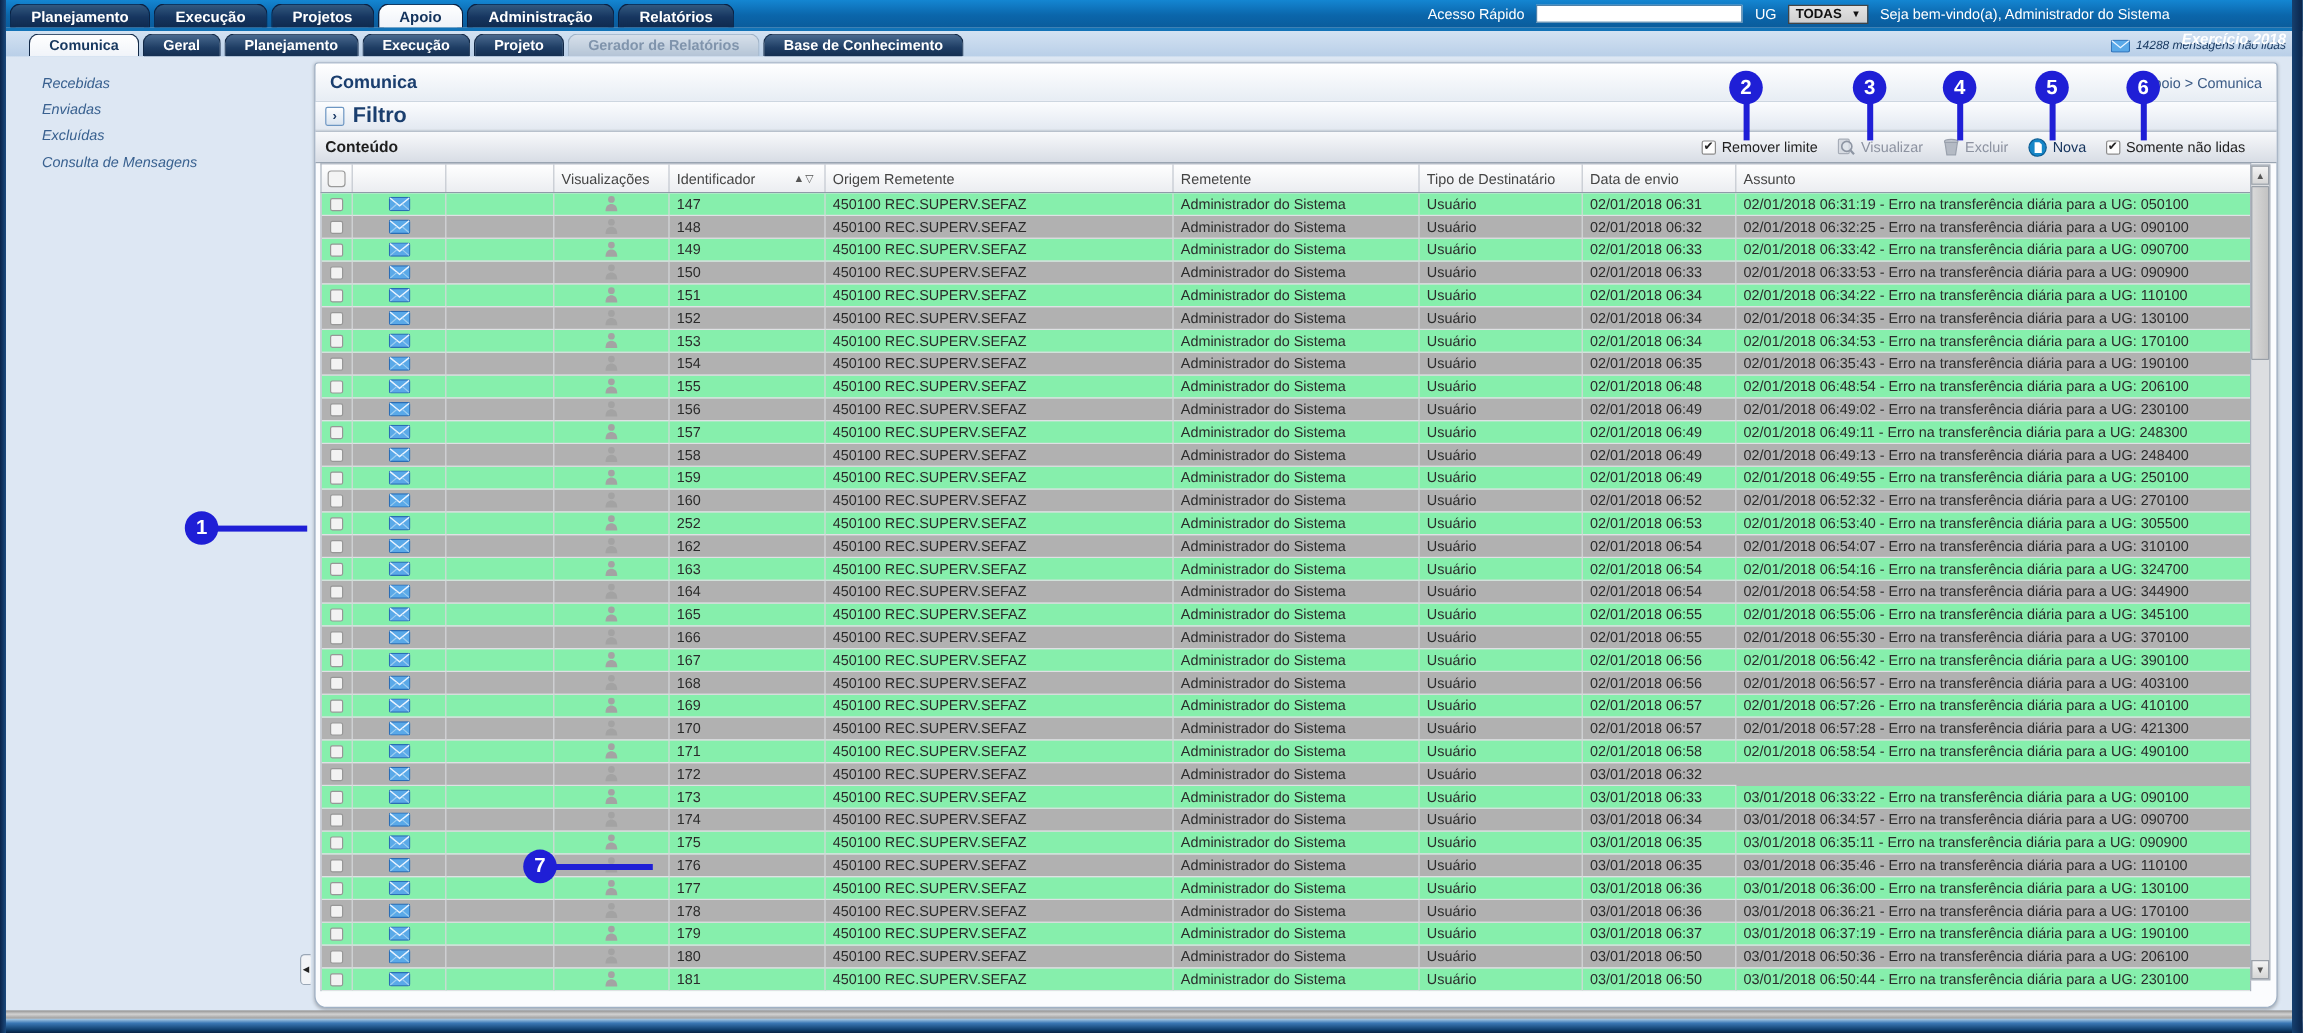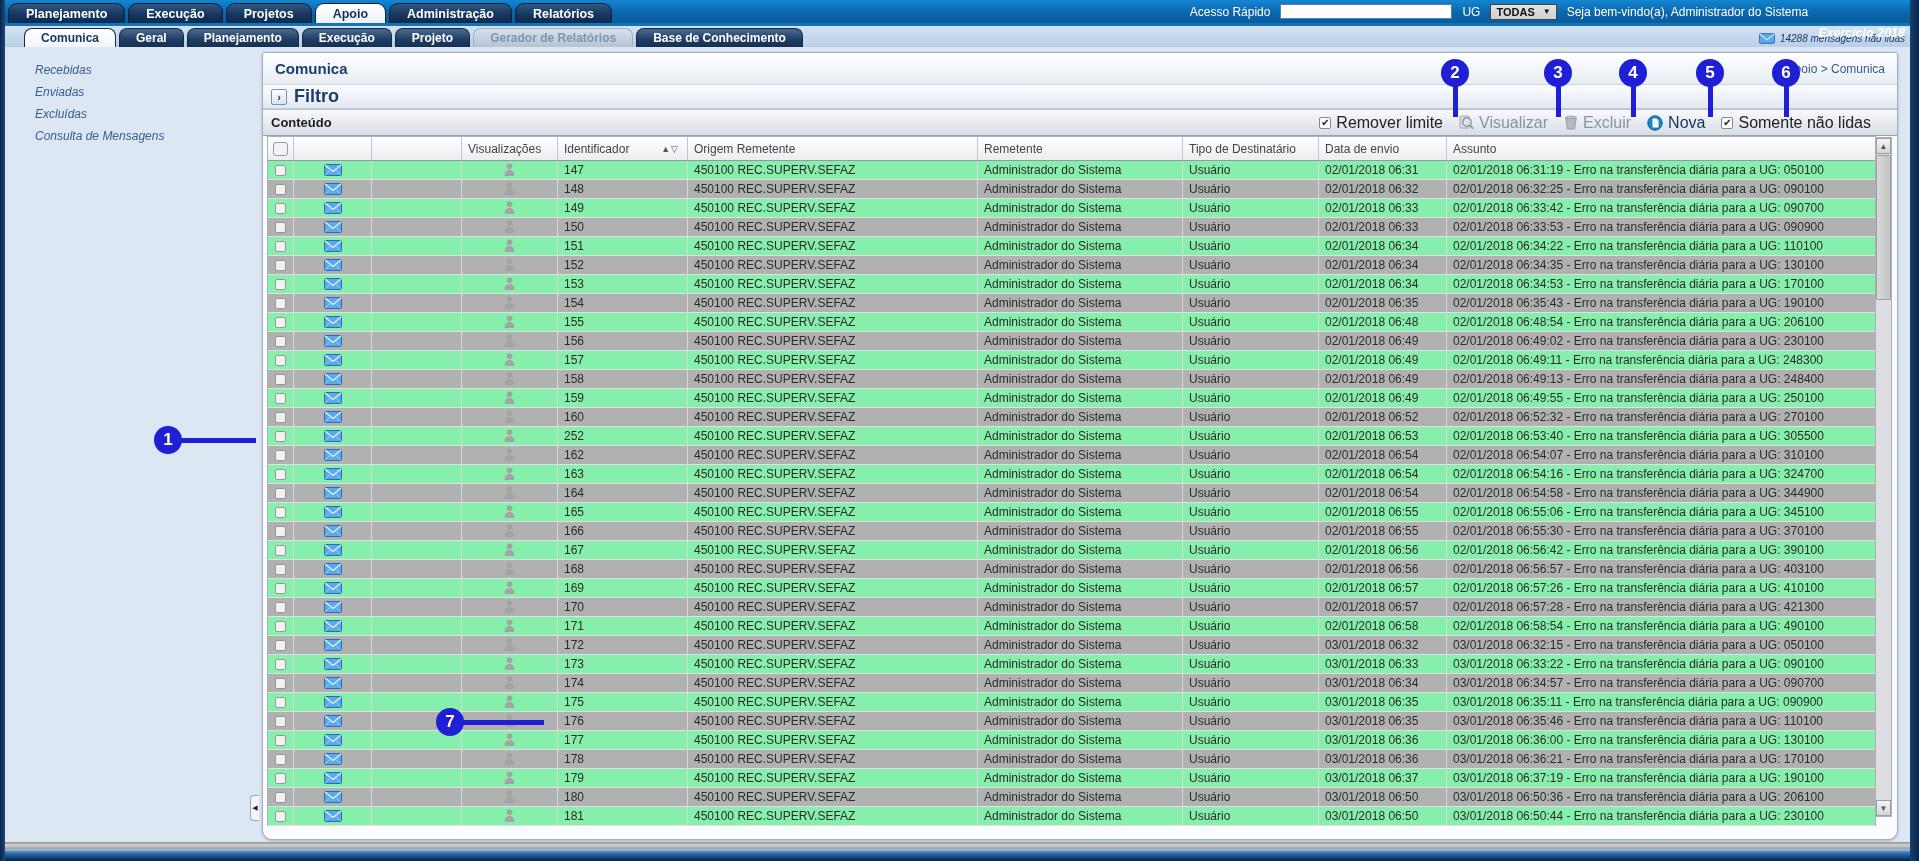--- a/index.html
+++ b/index.html
@@ -68,21 +68,21 @@
   .filtro-toggle { width:16px; height:16px; background:linear-gradient(#ffffff,#d9e4f0);
     border:1px solid #6d96c2; border-radius:2px; color:#1b3a66; font-weight:bold; font-size:11px;
     display:flex; align-items:center; justify-content:center; cursor:pointer; }
   .filtro-label { color:#1a3e6e; font-size:18px; font-weight:bold; }
 
   .content-bar { position:absolute; left:0; top:56px; right:0; height:27px;
     background:linear-gradient(#f8f9fb,#d8dde5); border-top:1px solid #b8c1cc; border-bottom:1px solid #99a4b1;
     display:flex; align-items:center; padding:0 26px 0 8px; }
   .content-label { color:#1d1d1d; font-size:13px; font-weight:bold; }
   .toolbar { margin-left:auto; display:flex; align-items:center; gap:16px; }
-  .tool { display:flex; align-items:center; gap:5px; font-size:16px; cursor:pointer; white-space:nowrap; }
+  .tool { display:flex; align-items:center; gap:5px; font-size:12px; cursor:pointer; white-space:nowrap; }
   .tool .lbl-dark { color:#222; }
   .tool .lbl-gray { color:#8c92a0; }
   .tool .lbl-navy { color:#14335c; }
   .cb { width:12px; height:12px; background:#fdfdfd; border:1px solid #8a8a8a; border-radius:2px;
     display:inline-flex; align-items:center; justify-content:center; font-size:10px; color:#222; cursor:pointer; }
   .cb.checked::after { content:"\2714"; margin-top:-1px; }
 
   
   .thead { position:absolute; left:4px; top:83px; width:1609px; height:25px; display:grid;
     grid-template-columns:26px 78px 90px 96px 130px 290px 205px 136px 128px 1fr;
@@ -916,21 +916,20 @@
       <svg class="icon-svg" width="11" height="14" viewBox="0 0 11 14">
         <circle cx="5.5" cy="3.2" r="2.8" fill="#a3a3a3"></circle>
         <path d="M0.6 13 C0.6 8.6 3 7 5.5 7 C8 7 10.4 8.6 10.4 13 Z" fill="#a3a3a3"></path>
       </svg>
     </div>
     <div class="td">172</div>
     <div class="td">450100 REC.SUPERV.SEFAZ</div>
     <div class="td">Administrador do Sistema</div>
     <div class="td">Usuário</div>
     <div class="td">03/01/2018 06:32</div>
-    <div class="td">03/01/2018 06:32:15 - Erro na transferência diária para a UG: 050100</div>
   </div>
       <div class="tr">
     <div class="td center">
           <span class="row-cb"></span>
         </div>
     <div class="td center">
       <svg class="icon-svg" width="18" height="12" viewBox="0 0 18 12">
         <rect x="0.5" y="0.5" width="17" height="11" rx="1.5" fill="#5aa9e8" stroke="#2a6db5"></rect>
         <path d="M1 1 L9 7.5 L17 1" fill="none" stroke="#eaf4ff" stroke-width="1.2"></path>
         <path d="M1.2 10.8 L6.8 6 M16.8 10.8 L11.2 6" fill="none" stroke="#9ccdf0" stroke-width="1"></path>

